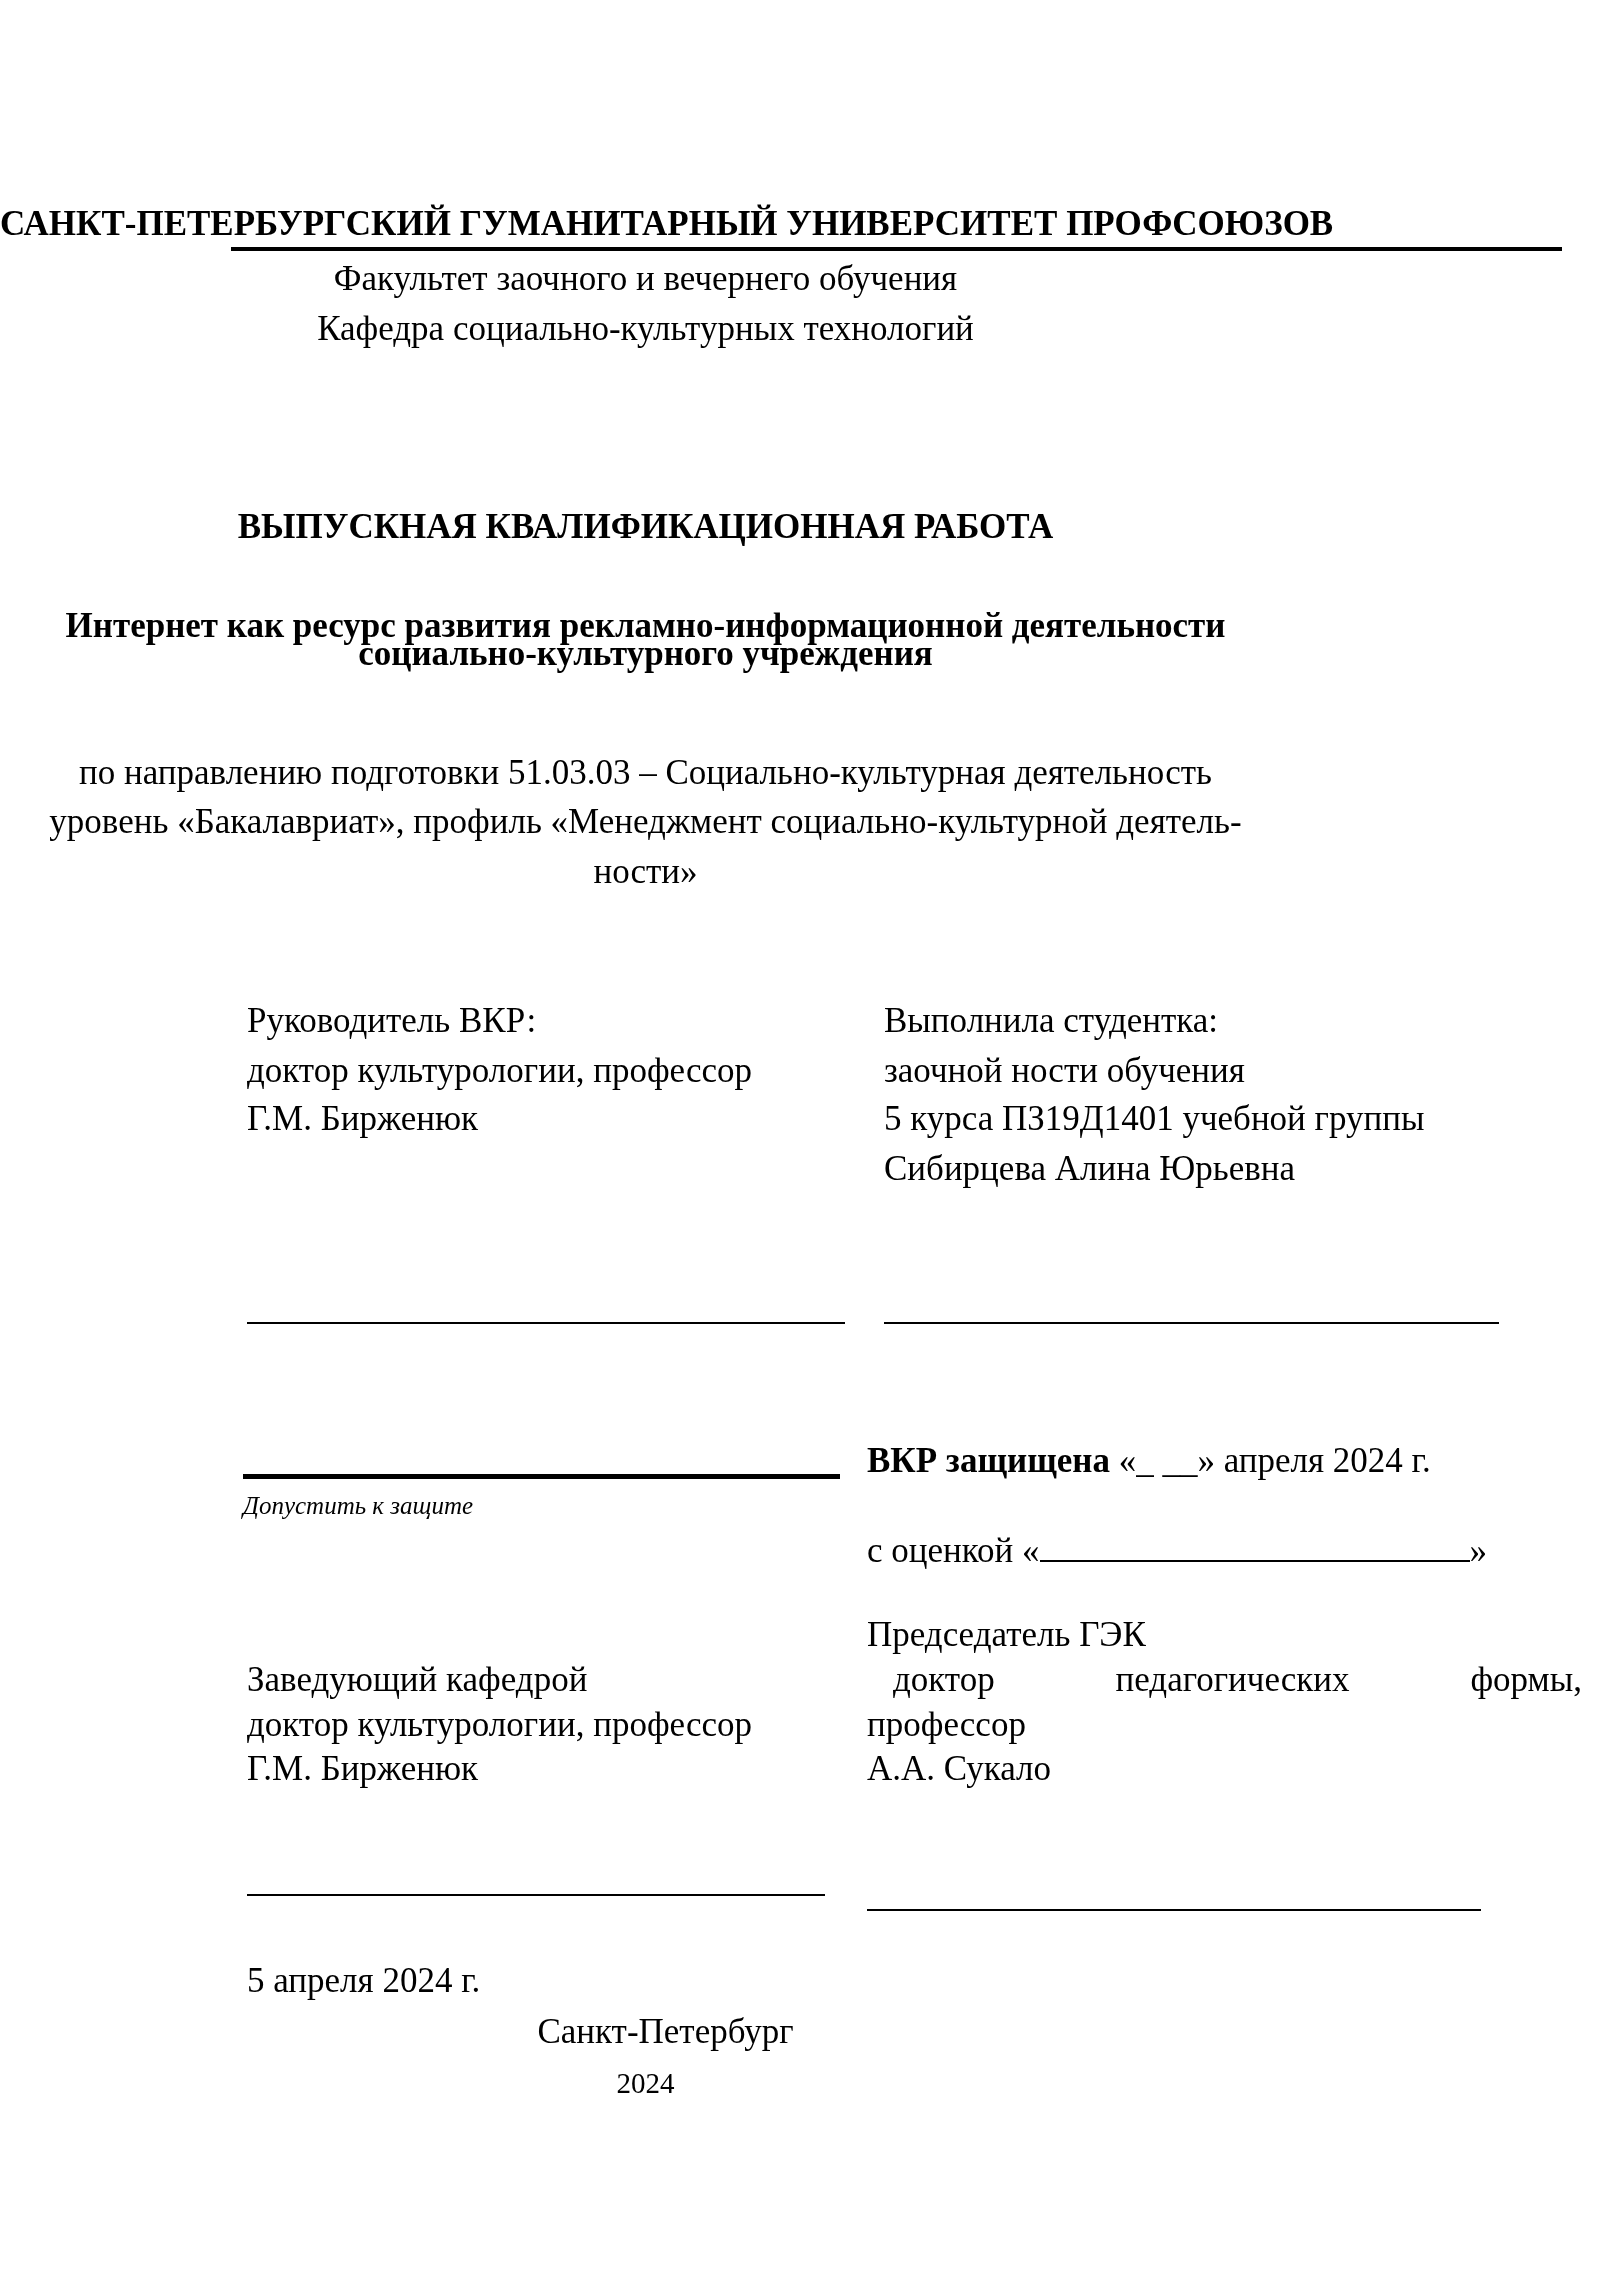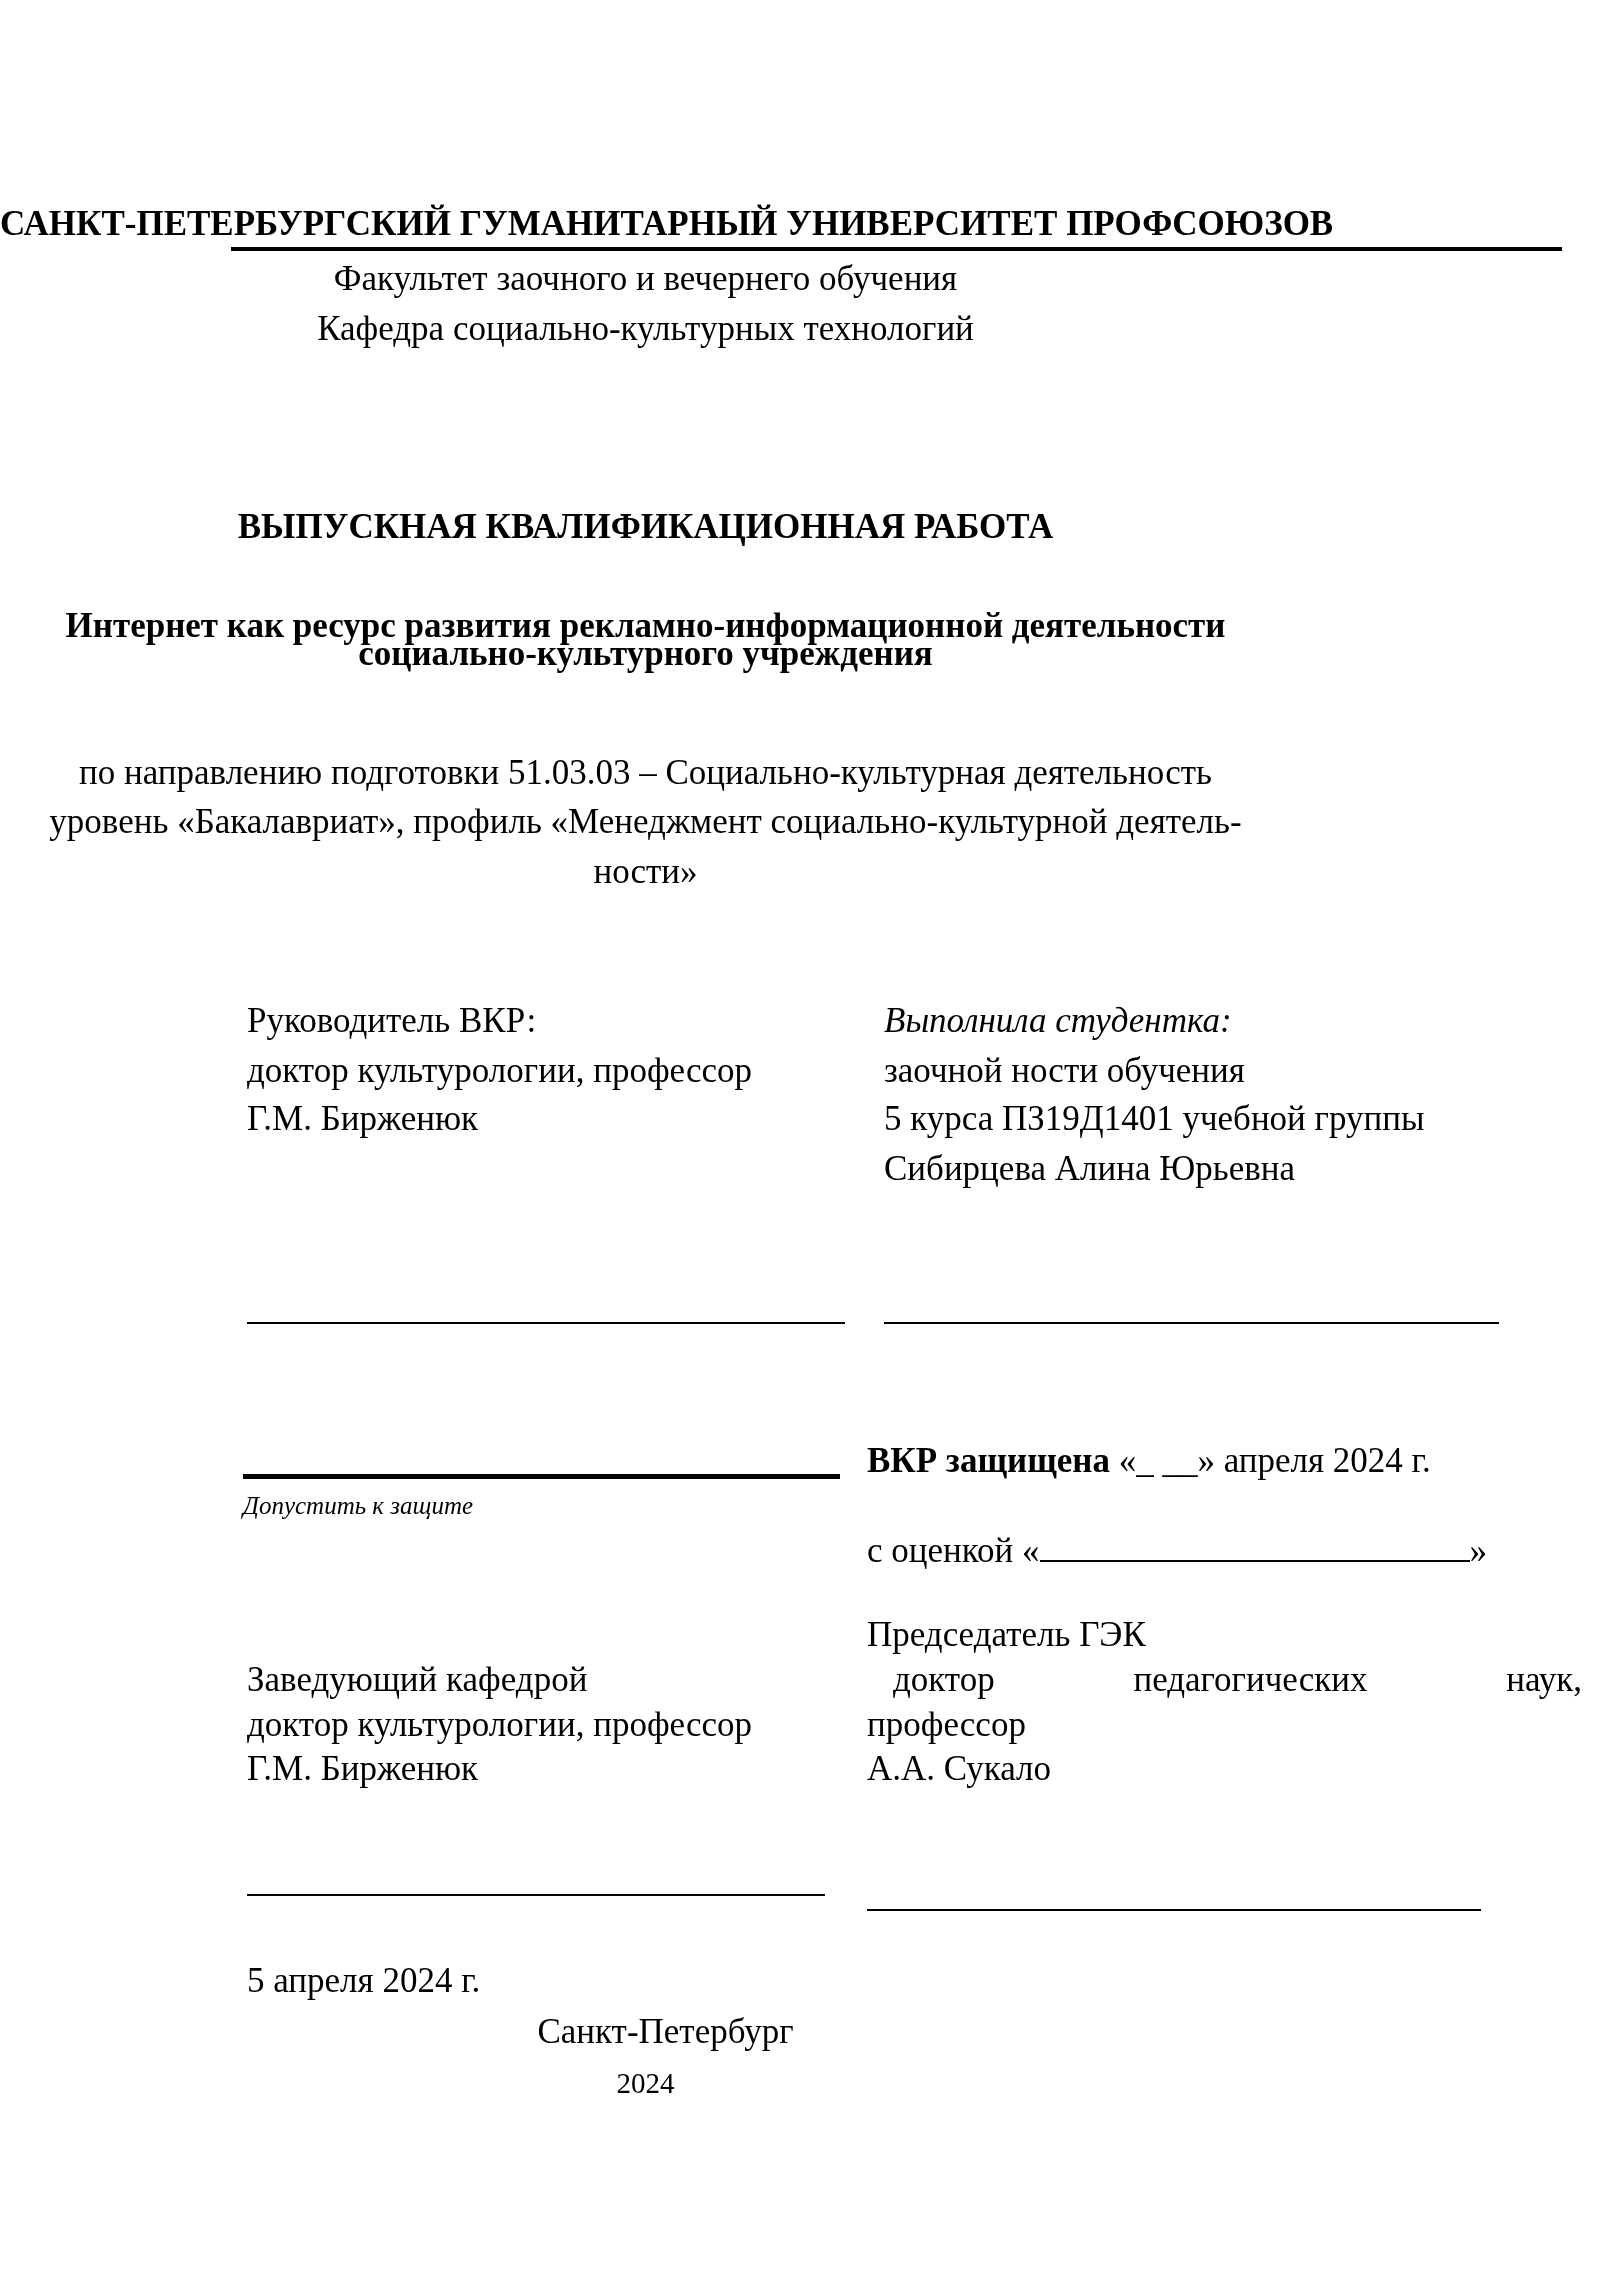--- a/index.html
+++ b/index.html
@@ -31,21 +31,21 @@
 <div class="abs center t26" style="top:804px;">уровень «Бакалавриат», профиль «Менеджмент социально-культурной деятель-</div>
 <div class="abs center t26" style="top:854px;">ности»</div>
 
 <div>
   <div class="abs t26" style="left:247px; top:1003px;">Руководитель ВКР:</div>
   <div class="abs t26" style="left:247px; top:1053px;">доктор культурологии, профессор</div>
   <div class="abs t26" style="left:247px; top:1101px;">Г.М. Бирженюк</div>
 </div>
 
 <div>
-  <div class="abs t26" style="left:884px; top:1003px;font-style:italic;">Выполнила студентка:</div>
+  <div class="abs t26" style="left:884px; top:1003px;">Выполнила студентка:</div>
   <div class="abs t26" style="left:884px; top:1053px;">заочной ности обучения</div>
   <div class="abs t26" style="left:884px; top:1101px;">5 курса ПЗ19Д1401 учебной группы</div>
   <div class="abs t26" style="left:884px; top:1151px;">Сибирцева Алина Юрьевна</div>
 </div>
 
 <div class="uline" style="left:247px; top:1322px; width:598px;"></div>
 <div class="uline" style="left:884px; top:1322px; width:615px;"></div>
 
 <div class="hr" style="left:243px; top:1474px; width:597px; height:4.7px;"></div>
 <div class="abs i" style="left:243px; top:1492px; font-size:25px;">Допустить к защите</div>
@@ -61,21 +61,21 @@
   <div class="abs t26" style="left:247px; top:1662px;">Заведующий кафедрой</div>
   <div class="abs t26" style="left:247px; top:1707px;">доктор культурологии, профессор</div>
   <div class="abs t26" style="left:247px; top:1751px;">Г.М. Бирженюк</div>
 </div>
 
 <div>
   <div class="abs t26" style="left:867px; top:1617px;">Председатель ГЭК</div>
   <div class="abs t26 justify-row" style="left:867px; top:1662px; width:689px;margin-left:26px;">
     <span>доктор</span>
     <span>педагогических</span>
-    <span>наук,</span>
+    <span>формы,</span>
   </div>
   <div class="abs t26" style="left:867px; top:1707px;">профессор</div>
   <div class="abs t26" style="left:867px; top:1751px;">А.А. Сукало</div>
 </div>
 
 <div class="uline" style="left:247px; top:1894px; width:578px;"></div>
 <div class="uline" style="left:867px; top:1909px; width:614px;"></div>
 
 <div class="abs t26" style="left:247px; top:1963px;">5 апреля 2024 г.</div>
 

